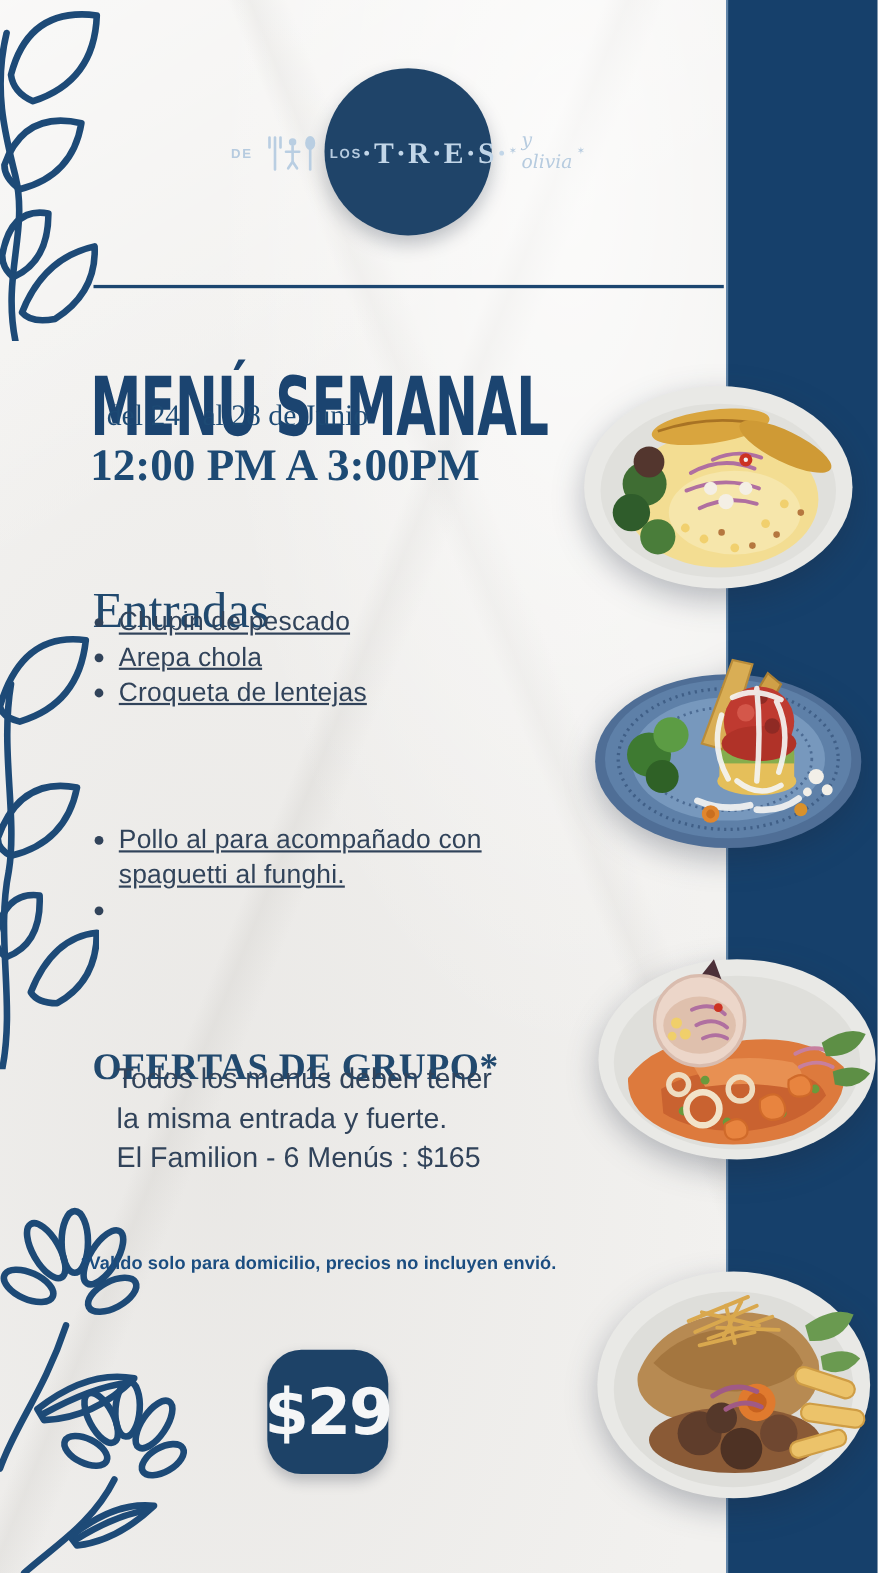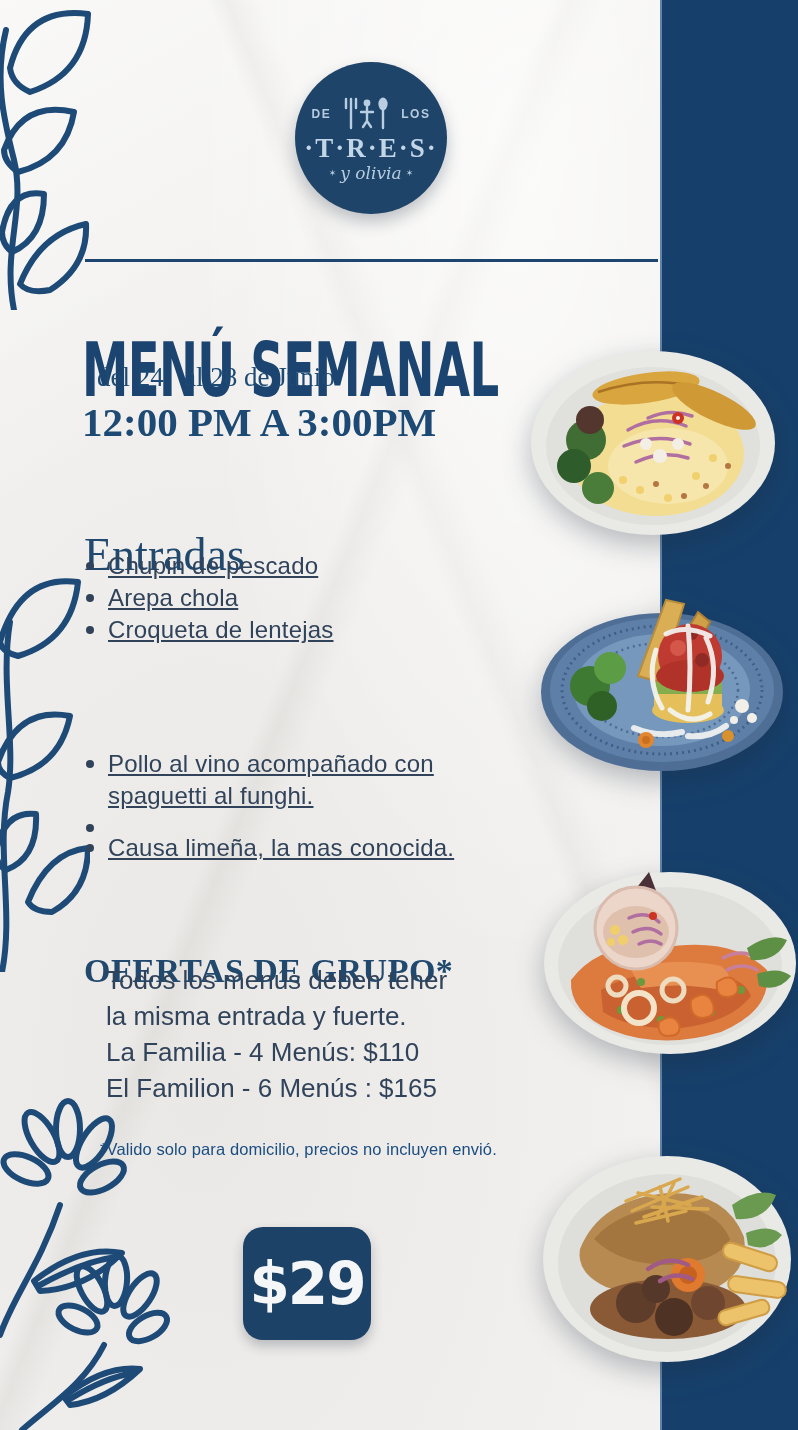--- a/index.html
+++ b/index.html
@@ -12,21 +12,21 @@
       linear-gradient(68deg, transparent 57%, rgba(210,208,204,.25) 58.5%, transparent 61%),
       linear-gradient(150deg, rgba(255,255,255,.55) 0%, transparent 28%),
       radial-gradient(ellipse at 25% 75%, rgba(223,221,218,.45), transparent 55%);
     font-family:"Liberation Sans",sans-serif;
   }
   .navy-band{position:absolute;left:660px;top:0;width:138px;height:1430px;background:#16406b;
     box-shadow:inset 2px 0 0 rgba(160,190,220,.55);}
   
   .logo{position:absolute;left:295px;top:62px;width:152px;height:152px;border-radius:50%;
     background:#1f4469;box-shadow:0 8px 16px rgba(40,50,70,.28);
-    display:flex;flex-direction:column;align-items:center;justify-content:center;color:#bdd2e4;}
+    display:flex;flex-direction:row;align-items:center;justify-content:center;color:#bdd2e4;}
   .logo-row{display:flex;align-items:center;gap:9px;margin-top:4px;}
   .logo-side{font-size:12px;letter-spacing:1.5px;font-weight:bold;color:#b6cbdf;}
   .logo-name{font-family:"Liberation Serif",serif;font-weight:bold;font-size:27px;
     letter-spacing:2px;margin-top:2px;color:#c2d6e8;}
   .logo-script{font-family:"DejaVu Serif",serif;font-style:italic;font-size:17px;
     color:#b6cbdf;display:flex;align-items:center;gap:4px;margin-top:-1px;}
   .logo-star{font-size:9px;font-style:normal;}
   
   .rule{position:absolute;left:85px;top:259px;width:573px;height:3px;background:#1c4670;}
   .title{position:absolute;left:82px;top:283px;font-family:"DejaVu Sans",sans-serif;
@@ -43,24 +43,24 @@
   .menu-list li{display:flex;align-items:flex-start;font-size:24px;line-height:32px;
     color:#31435a;letter-spacing:.2px;text-decoration:underline;}
   .menu-list .dot{width:8px;height:8px;border-radius:50%;background:#31435a;
     margin:12px 14px 0 2px;flex:none;}
   .menu-list .txt{white-space:pre-wrap;}
   .offers-title{position:absolute;left:84px;top:918px;font-family:"Liberation Serif",serif;
     font-size:34px;color:#21496e;letter-spacing:.5px;}
   .offers-lines{position:absolute;left:84px;top:962px;font-size:26px;line-height:36px;
     color:#31435a;margin-left:22px;}
   .offers-lines div{white-space:pre-wrap;}
-  .disclaimer{position:absolute;left:100px;top:1140px;font-size:16.5px;font-weight:normal;
+  .disclaimer{position:absolute;left:74px;top:1140px;font-size:16.5px;font-weight:bold;
     color:#1b4d80;letter-spacing:.1px;}
   
-  .badge{position:absolute;left:243px;top:1227px;width:128px;height:113px;border-radius:20px;
+  .badge{position:absolute;left:243px;top:1227px;width:110px;height:113px;border-radius:31px;
     background:#1d4267;display:flex;align-items:center;justify-content:center;
     box-shadow:0 6px 12px rgba(30,40,60,.25);}
   .badge span{font-family:"DejaVu Sans",sans-serif;font-weight:800;font-size:58px;
     color:#f5f6f7;letter-spacing:-2px;}
   
   .photo{position:absolute;filter:drop-shadow(0 10px 14px rgba(30,40,60,.3));}
   .deco{position:absolute;}
 </style>
 </head>
 <body>
@@ -143,37 +143,32 @@
       </li>
     <li>
         <span class="dot"></span>
         <span class="txt">Croqueta de lentejas</span>
       </li>
   </ul>
 
   <ul class="menu-list" style="top:748px;width:500px">
     <li>
         <span class="dot"></span>
-        <span class="txt">Pollo al vino acompañado con
+        <span class="txt">Pollo al para acompañado con
 spaguetti al funghi.</span>
       </li>
     <li>
         <span class="dot"></span>
-      </li>
-    <li>
-        <span class="dot"></span>
-        <span class="txt">Causa limeña, la mas conocida.</span>
       </li>
   </ul>
 
   <h3 class="offers-title">OFERTAS DE GRUPO*</h3>
   <div class="offers-lines">
     <div>Todos los menús deben tener</div>
     <div>la misma entrada y fuerte.</div>
-    <div>La Familia - 4 Menús: $110</div>
     <div>El Familion - 6 Menús : $165</div>
   </div>
 
   <div class="disclaimer">*Valido solo para domicilio, precios no incluyen envió.</div>
 
   <div class="badge">
     <span>$29</span>
   </div>
 
   <svg class="photo" style="left:528px;top:348px" width="250" height="190" viewBox="0 0 250 190">

